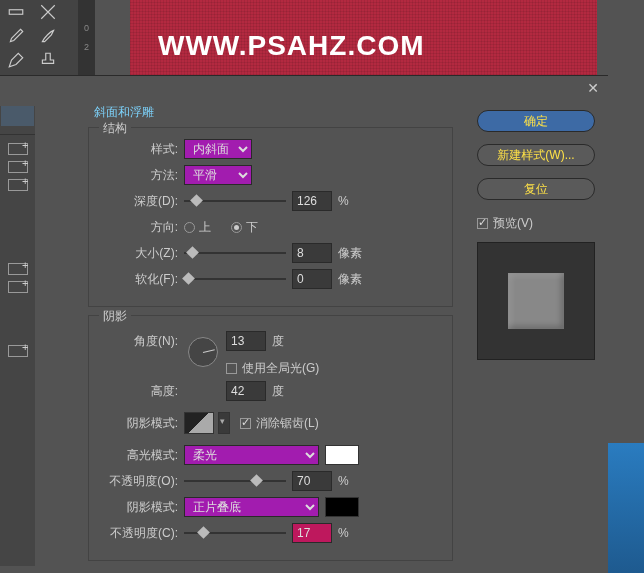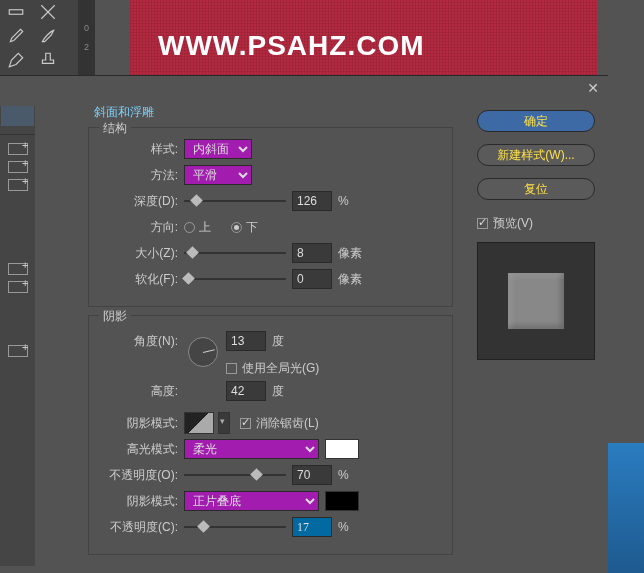--- a/index.html
+++ b/index.html
@@ -209,21 +209,21 @@
         </div>
 
         <div class="row" style="margin-top:6px">
           <div class="lbl2">阴影模式:</div>
           <div class="contour"></div>
           <div class="contour-dd"></div>
           <span class="cb on"></span>
           <span>消除锯齿(L)</span>
         </div>
 
-        <div class="row" style="">
+        <div class="row" style="margin-top:6px">
           <div class="lbl2">高光模式:</div>
           <select class="sel-md"><option>柔光</option></select>
           <div class="swatch2" style="background:#ffffff"></div>
         </div>
         <div class="row">
           <div class="lbl2">不透明度(O):</div>
           <div class="slider" style="width:102px">
               <div class="track"></div>
               <div class="thumb" style="left:68px"></div>
             </div>
@@ -235,21 +235,21 @@
           <div class="lbl2">阴影模式:</div>
           <select class="sel-md"><option>正片叠底</option></select>
           <div class="swatch2" style="background:#000000"></div>
         </div>
         <div class="row">
           <div class="lbl2">不透明度(C):</div>
           <div class="slider" style="width:102px">
               <div class="track"></div>
               <div class="thumb" style="left:15px"></div>
             </div>
-          <input type="text" style="background: #0369a1; font-family: Liberation Serif, serif;" value="17">
+          <input type="text" style="background: #be185d;" value="17">
           <span class="unit">%</span>
         </div>
       </div>
 
       <div class="bottom-btns">
         
         
       </div>
     </div>
 

